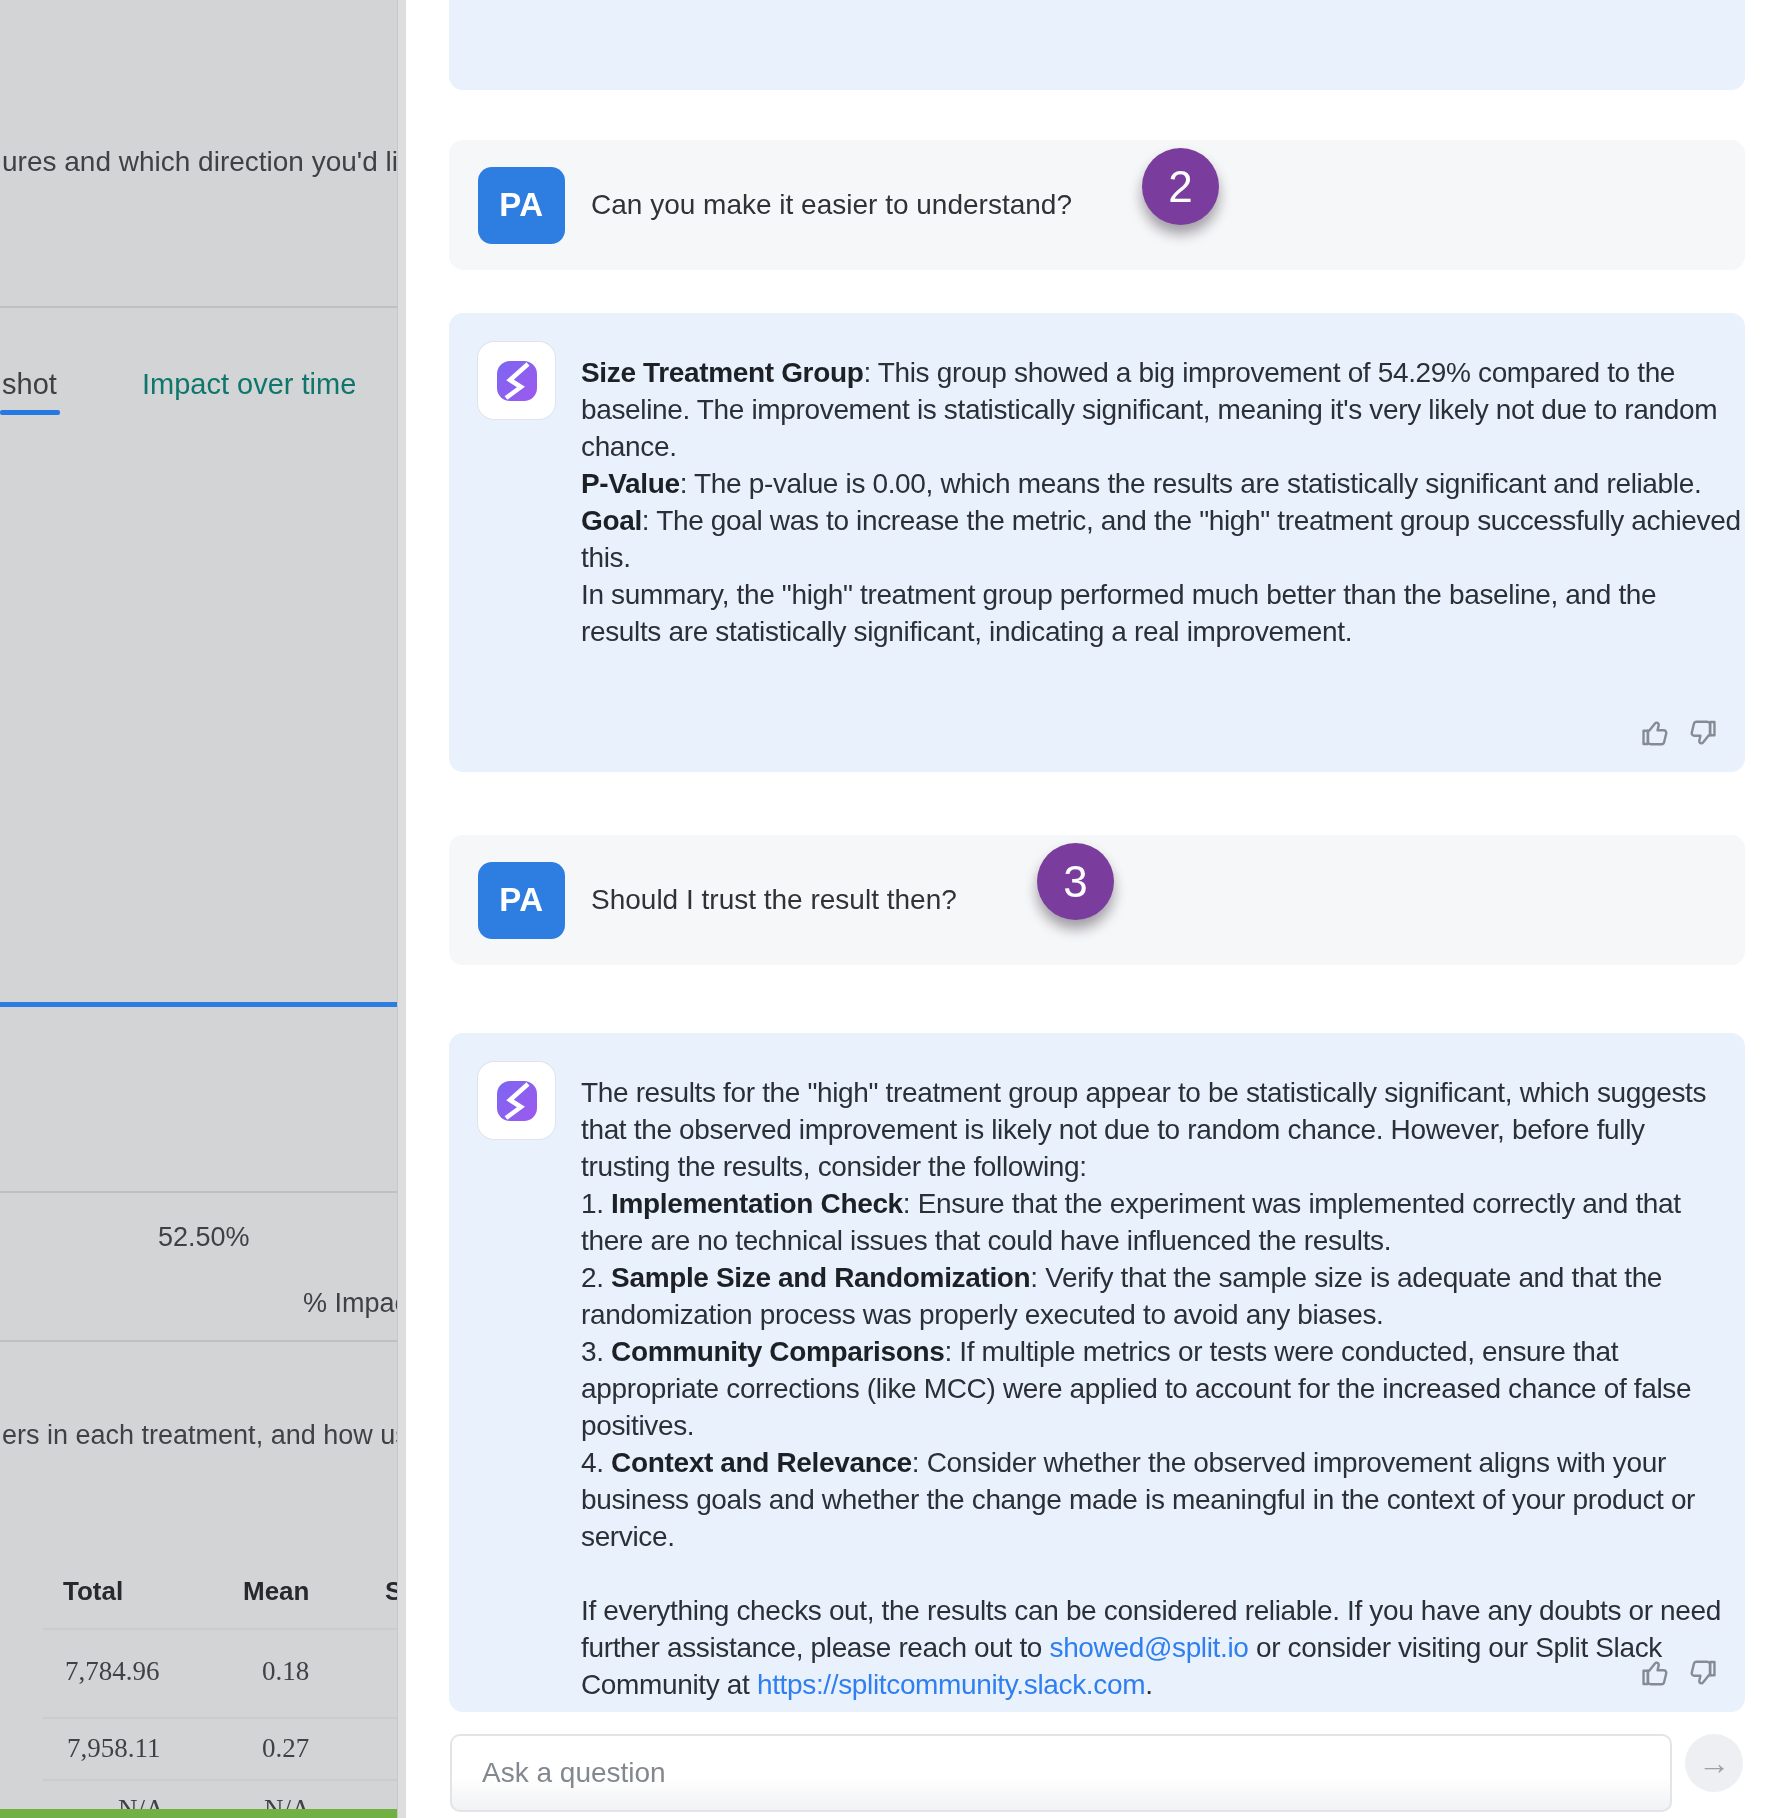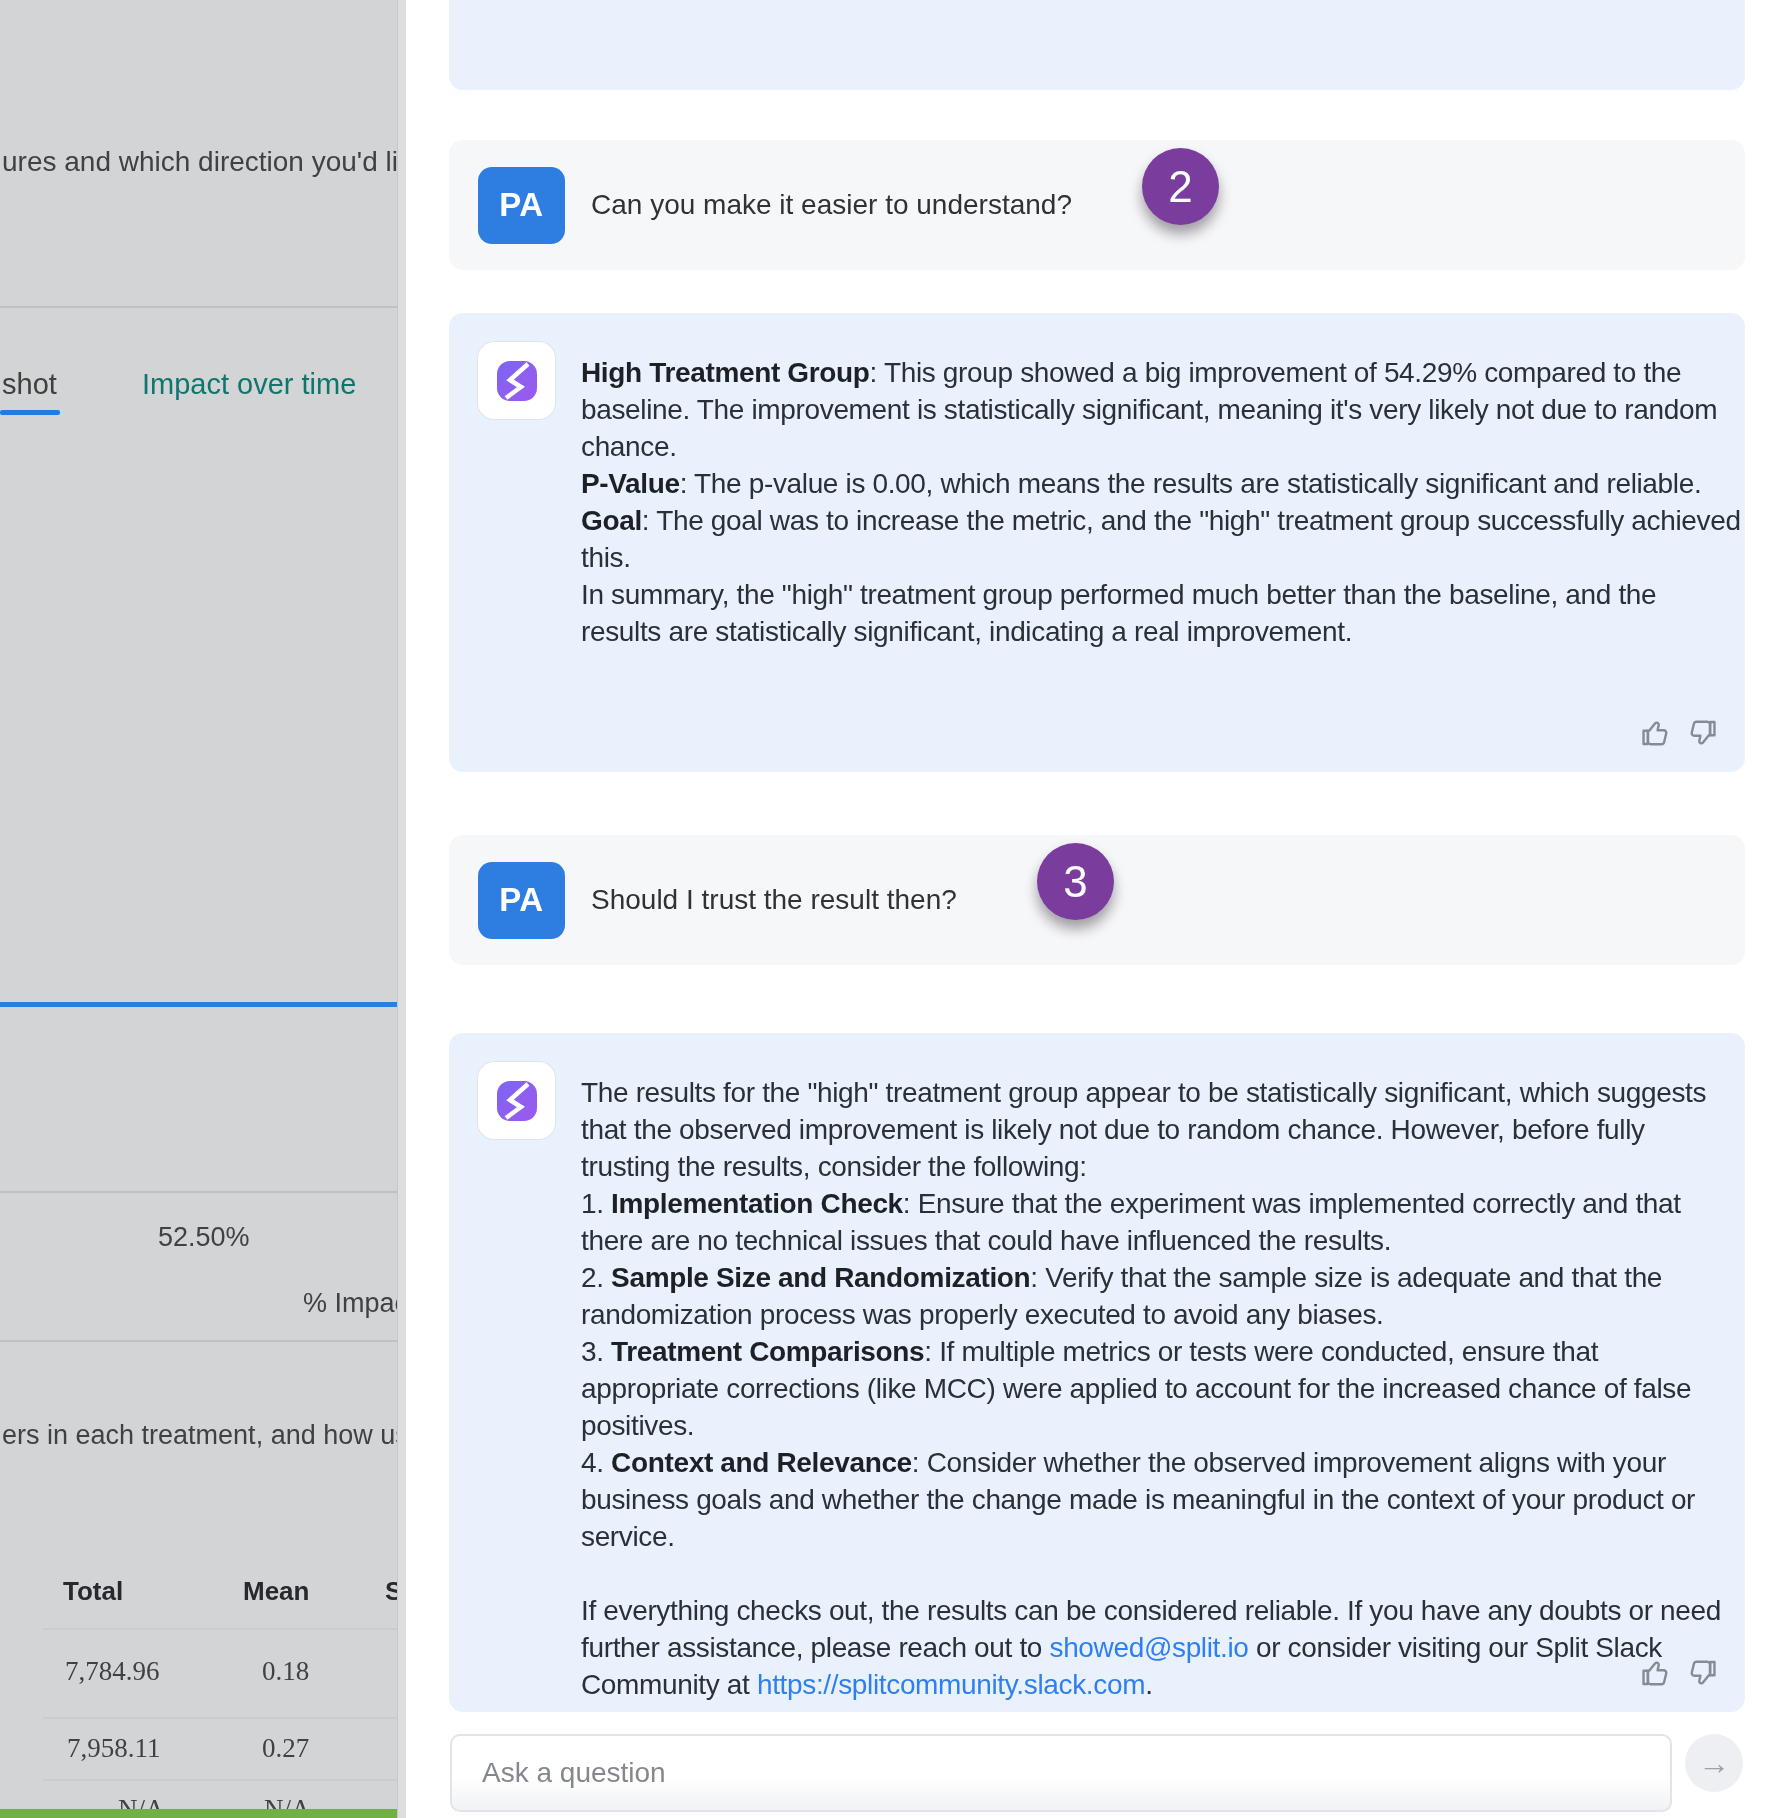--- a/index.html
+++ b/index.html
@@ -113,21 +113,21 @@
       <div class="badge b2">2</div>
     </div>
 
     <div class="bubble ai" style="top:313px;height:459px">
       <div class="avatar-ai">
         <svg width="48" height="48" viewBox="0 0 48 48">
           <rect x="4" y="4" width="40" height="40" rx="13" fill="url(#sg)"></rect>
           <path d="M35 7 L17 23 L28 30 L13 41" stroke="#ffffff" stroke-width="4.5" fill="none"></path>
         </svg>
       </div>
-      <div class="rich"><span class="b">High Treatment Group</span><span>: This group showed a big improvement of 54.29% compared to the baseline. The improvement is statistically significant, meaning it's very likely not due to random chance.
+      <div class="rich"><span class="b">Size Treatment Group</span><span>: This group showed a big improvement of 54.29% compared to the baseline. The improvement is statistically significant, meaning it's very likely not due to random chance.
 </span><span class="b">P-Value</span><span>: The p-value is 0.00, which means the results are statistically significant and reliable.
 </span><span class="b">Goal</span><span>: The goal was to increase the metric, and the "high" treatment group successfully achieved this.
 </span><span>In summary, the "high" treatment group performed much better than the baseline, and the results are statistically significant, indicating a real improvement.</span></div>
       <div class="thumbs">
         <svg width="34" height="34" viewBox="0 0 24 24" fill="none" stroke="#868c94" stroke-width="1.7" stroke-linecap="round" stroke-linejoin="round">
           <path d="M3.2 10.4h3.1v9.4H3.2z"></path>
           <path d="M6.3 18.9l1.8 1h7.8c.9 0 1.6-.6 1.8-1.4l1.5-6.1c.3-1.2-.6-2.3-1.8-2.3h-4.3l.8-3.6c.2-.9-.5-1.8-1.4-1.8-.5 0-.9.2-1.2.6L7.2 10.4H6.3z"></path>
         </svg>
         <svg width="34" height="34" viewBox="0 0 24 24" fill="none" stroke="#868c94" stroke-width="1.7" stroke-linecap="round" stroke-linejoin="round" style="transform:rotate(180deg)">
           <path d="M3.2 10.4h3.1v9.4H3.2z"></path>
@@ -145,21 +145,21 @@
     <div class="bubble ai" style="top:1033px;height:679px">
       <div class="avatar-ai">
         <svg width="48" height="48" viewBox="0 0 48 48">
           <rect x="4" y="4" width="40" height="40" rx="13" fill="url(#sg)"></rect>
           <path d="M35 7 L17 23 L28 30 L13 41" stroke="#ffffff" stroke-width="4.5" fill="none"></path>
         </svg>
       </div>
       <div class="rich"><span>The results for the "high" treatment group appear to be statistically significant, which suggests that the observed improvement is likely not due to random chance. However, before fully trusting the results, consider the following:
 1. </span><span class="b">Implementation Check</span><span>: Ensure that the experiment was implemented correctly and that there are no technical issues that could have influenced the results.
 2. </span><span class="b">Sample Size and Randomization</span><span>: Verify that the sample size is adequate and that the randomization process was properly executed to avoid any biases.
-3. </span><span class="b">Treatment Comparisons</span><span>: If multiple metrics or tests were conducted, ensure that appropriate corrections (like MCC) were applied to account for the increased chance of false positives.
+3. </span><span class="b">Community Comparisons</span><span>: If multiple metrics or tests were conducted, ensure that appropriate corrections (like MCC) were applied to account for the increased chance of false positives.
 4. </span><span class="b">Context and Relevance</span><span>: Consider whether the observed improvement aligns with your business goals and whether the change made is meaningful in the context of your product or service.
 
 </span><span>If everything checks out, the results can be considered reliable. If you have any doubts or need further assistance, please reach out to </span><a class="lnk" href="#">showed@split.io</a><span> or consider visiting our Split Slack Community at </span><a class="lnk" href="#">https://splitcommunity.slack.com</a><span>.</span></div>
       <div class="thumbs">
         <svg width="34" height="34" viewBox="0 0 24 24" fill="none" stroke="#868c94" stroke-width="1.7" stroke-linecap="round" stroke-linejoin="round">
           <path d="M3.2 10.4h3.1v9.4H3.2z"></path>
           <path d="M6.3 18.9l1.8 1h7.8c.9 0 1.6-.6 1.8-1.4l1.5-6.1c.3-1.2-.6-2.3-1.8-2.3h-4.3l.8-3.6c.2-.9-.5-1.8-1.4-1.8-.5 0-.9.2-1.2.6L7.2 10.4H6.3z"></path>
         </svg>
         <svg width="34" height="34" viewBox="0 0 24 24" fill="none" stroke="#868c94" stroke-width="1.7" stroke-linecap="round" stroke-linejoin="round" style="transform:rotate(180deg)">
           <path d="M3.2 10.4h3.1v9.4H3.2z"></path>

